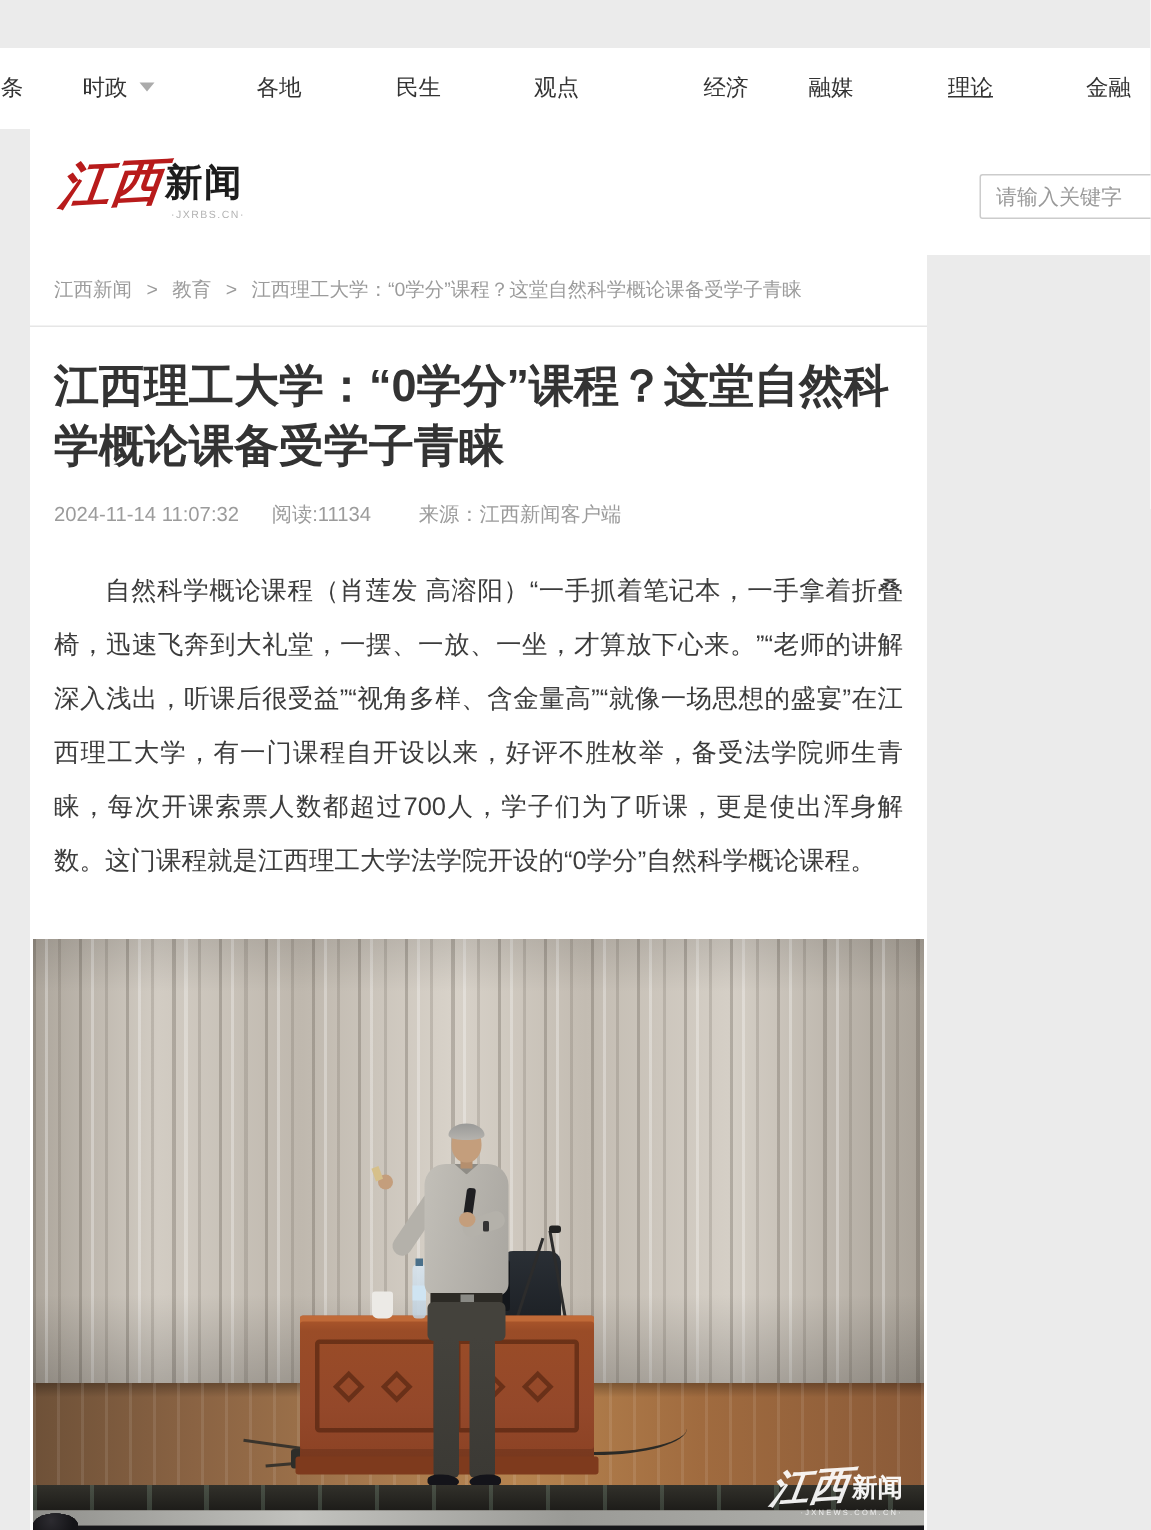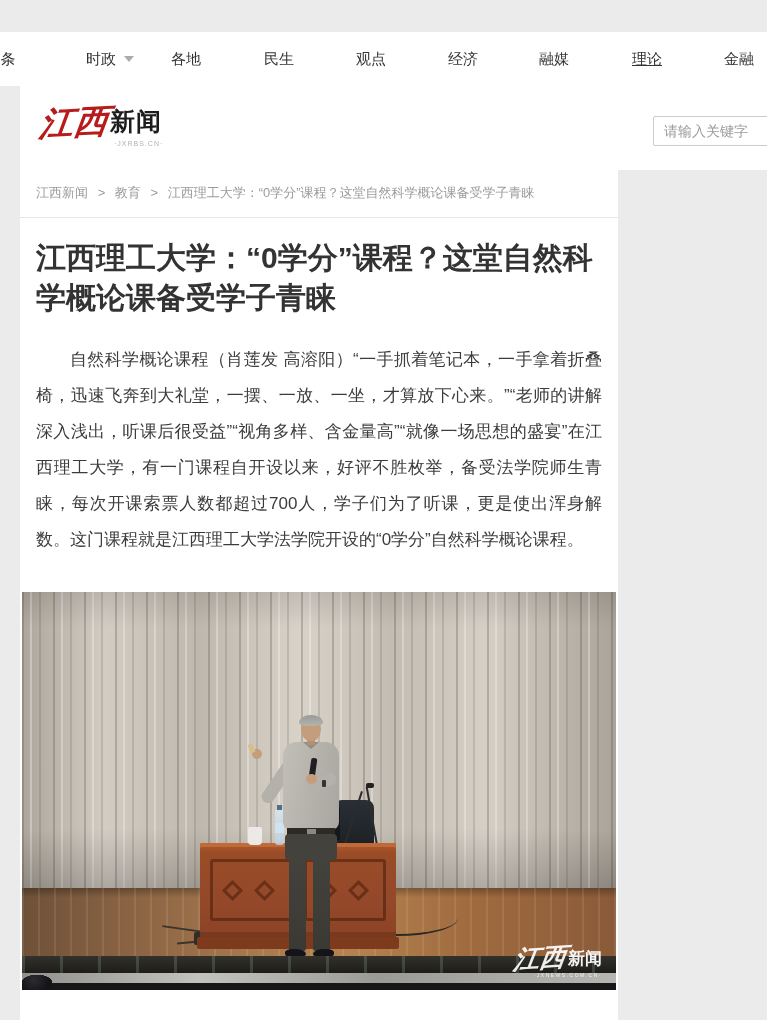--- a/index.html
+++ b/index.html
@@ -8,25 +8,25 @@
     position:relative; overflow:hidden;
     background:#ebebeb;
     font-family:"Liberation Sans", sans-serif;
     color:#333;
   }
   
   .navbar { position:absolute; top:32px; left:0; width:767px; height:54px; background:#fff; }
   .nav-item { position:absolute; top:0; height:54px; line-height:54px; font-size:15px; color:#333;
               transform:translateX(-50%); white-space:nowrap; cursor:pointer; }
   .nav-item:nth-child(1){ left:8px; }
-  .nav-item:nth-child(2){ left:110px; }
+  .nav-item:nth-child(2){ left:79px; }
   .nav-item:nth-child(3){ left:186px; }
   .nav-item:nth-child(4){ left:279px;text-align:center; }
   .nav-item:nth-child(5){ left:371px; }
-  .nav-item:nth-child(6){ left:463px; }
+  .nav-item:nth-child(6){ left:484px; }
   .nav-item:nth-child(7){ left:554px; }
   .nav-item:nth-child(8){ left:647px;text-decoration:underline; }
   .nav-item:nth-child(9){ left:739px; }
   .caret { display:inline-block; width:0; height:0; margin-left:8px; vertical-align:2px;
            border-left:5px solid transparent; border-right:5px solid transparent;
            border-top:6px solid #ababab; }
   
   .header-band { position:absolute; top:86px; left:20px; width:747px; height:84px; background:#fff; }
   .logo { position:absolute; left:20px; top:14px; width:150px; height:56px; cursor:pointer; }
   .logo-script { font-family:"DejaVu Serif", serif; font-style:italic; font-weight:bold;
@@ -179,20 +179,25 @@
   <div class="breadcrumb">
     <a>江西新闻</a>
     <span class="crumb-sep">&gt;</span>
     <a>教育</a>
     <span class="crumb-sep">&gt;</span>
     <span>江西理工大学：“0学分”课程？这堂自然科学概论课备受学子青睐</span>
   </div>
 
   <h1 class="article-title">江西理工大学：“0学分”课程？这堂自然科学概论课备受学子青睐</h1>
 
+  <div class="article-meta">
+    <span class="m-date">2024-11-14 11:07:32</span>
+    <span class="m-reads">阅读:11134</span>
+    <span class="m-source">来源：江西新闻客户端</span>
+  </div>
 
   <p class="article-body">
     <span>自然科学概论课程</span><span class="authors">（肖莲发 高溶阳）</span><span>“一手抓着笔记本，一手拿着折叠椅，迅速飞奔到大礼堂，一摆、一放、一坐，才算放下心来。”“老师的讲解深入浅出，听课后很受益”“视角多样、含金量高”“就像一场思想的盛宴”在江西理工大学，有一门课程自开设以来，好评不胜枚举，备受法学院师生青睐，每次开课索票人数都超过700人，学子们为了听课，更是使出浑身解数。这门课程就是江西理工大学法学院开设的“0学分”自然科学概论课程。</span>
   </p>
 
   <figure class="photo">
     <div class="curtain"></div>
     <div class="floor"></div>
 
     <div class="red-cable"></div>

